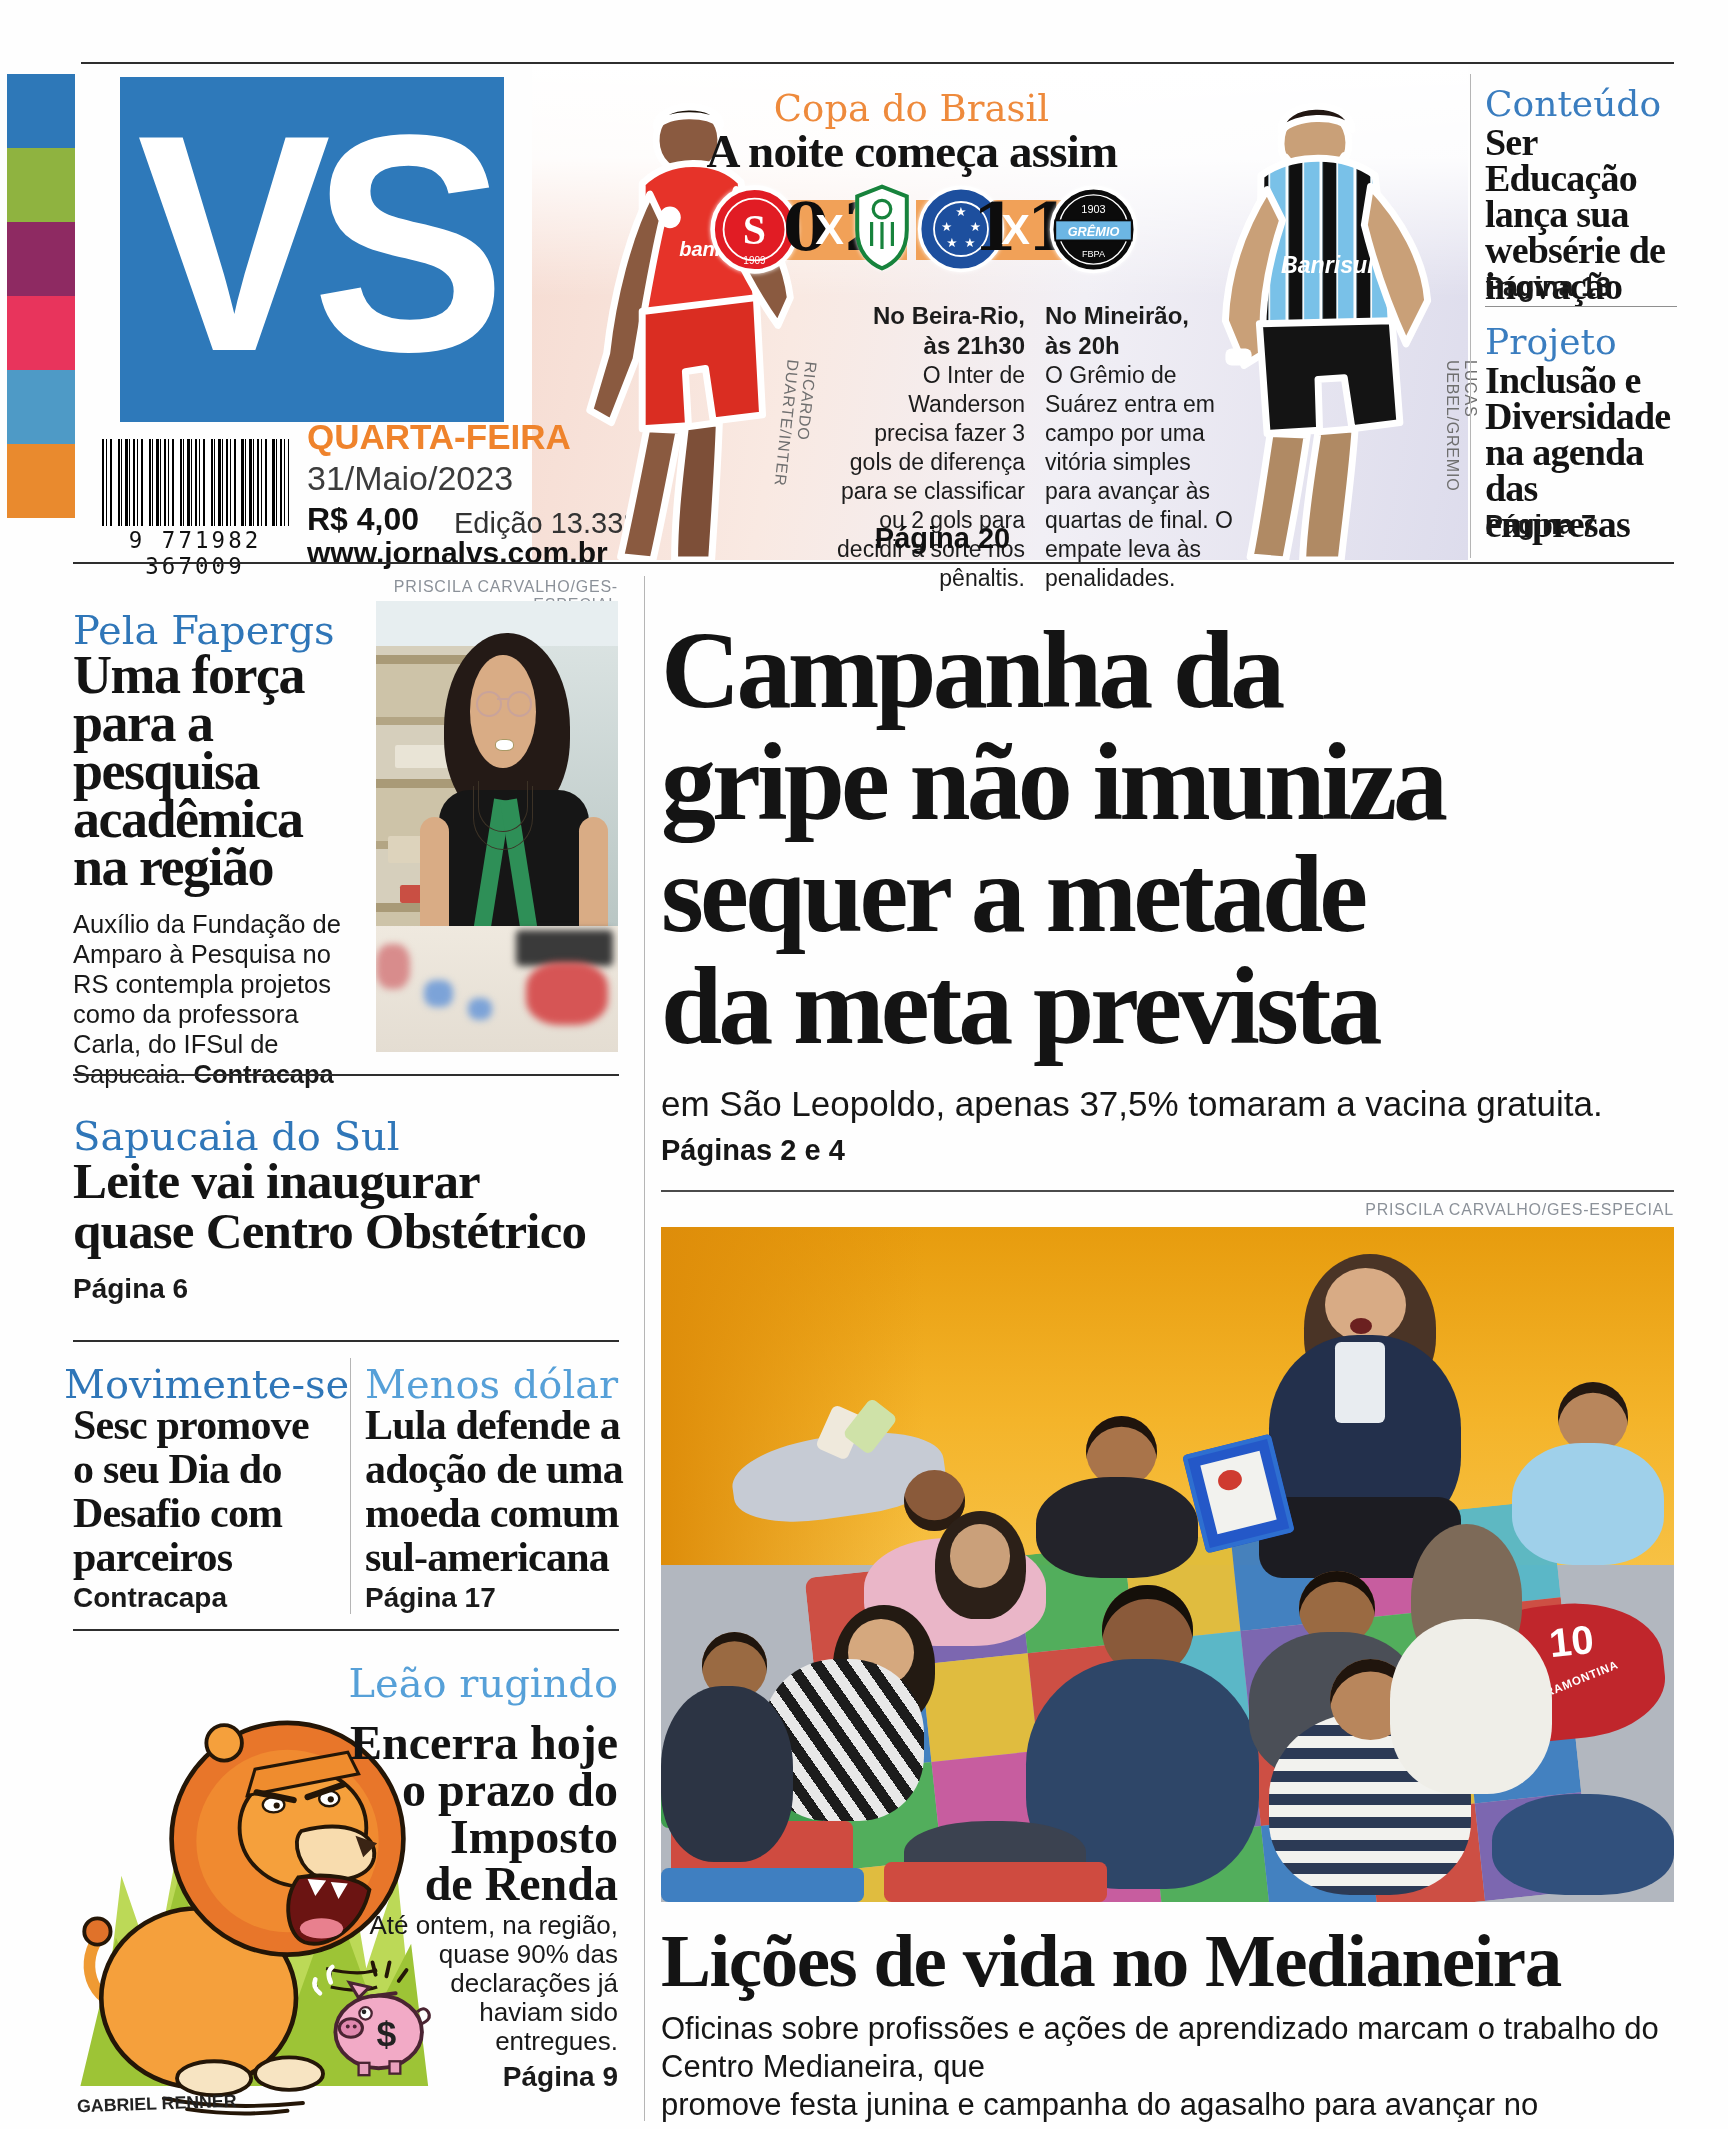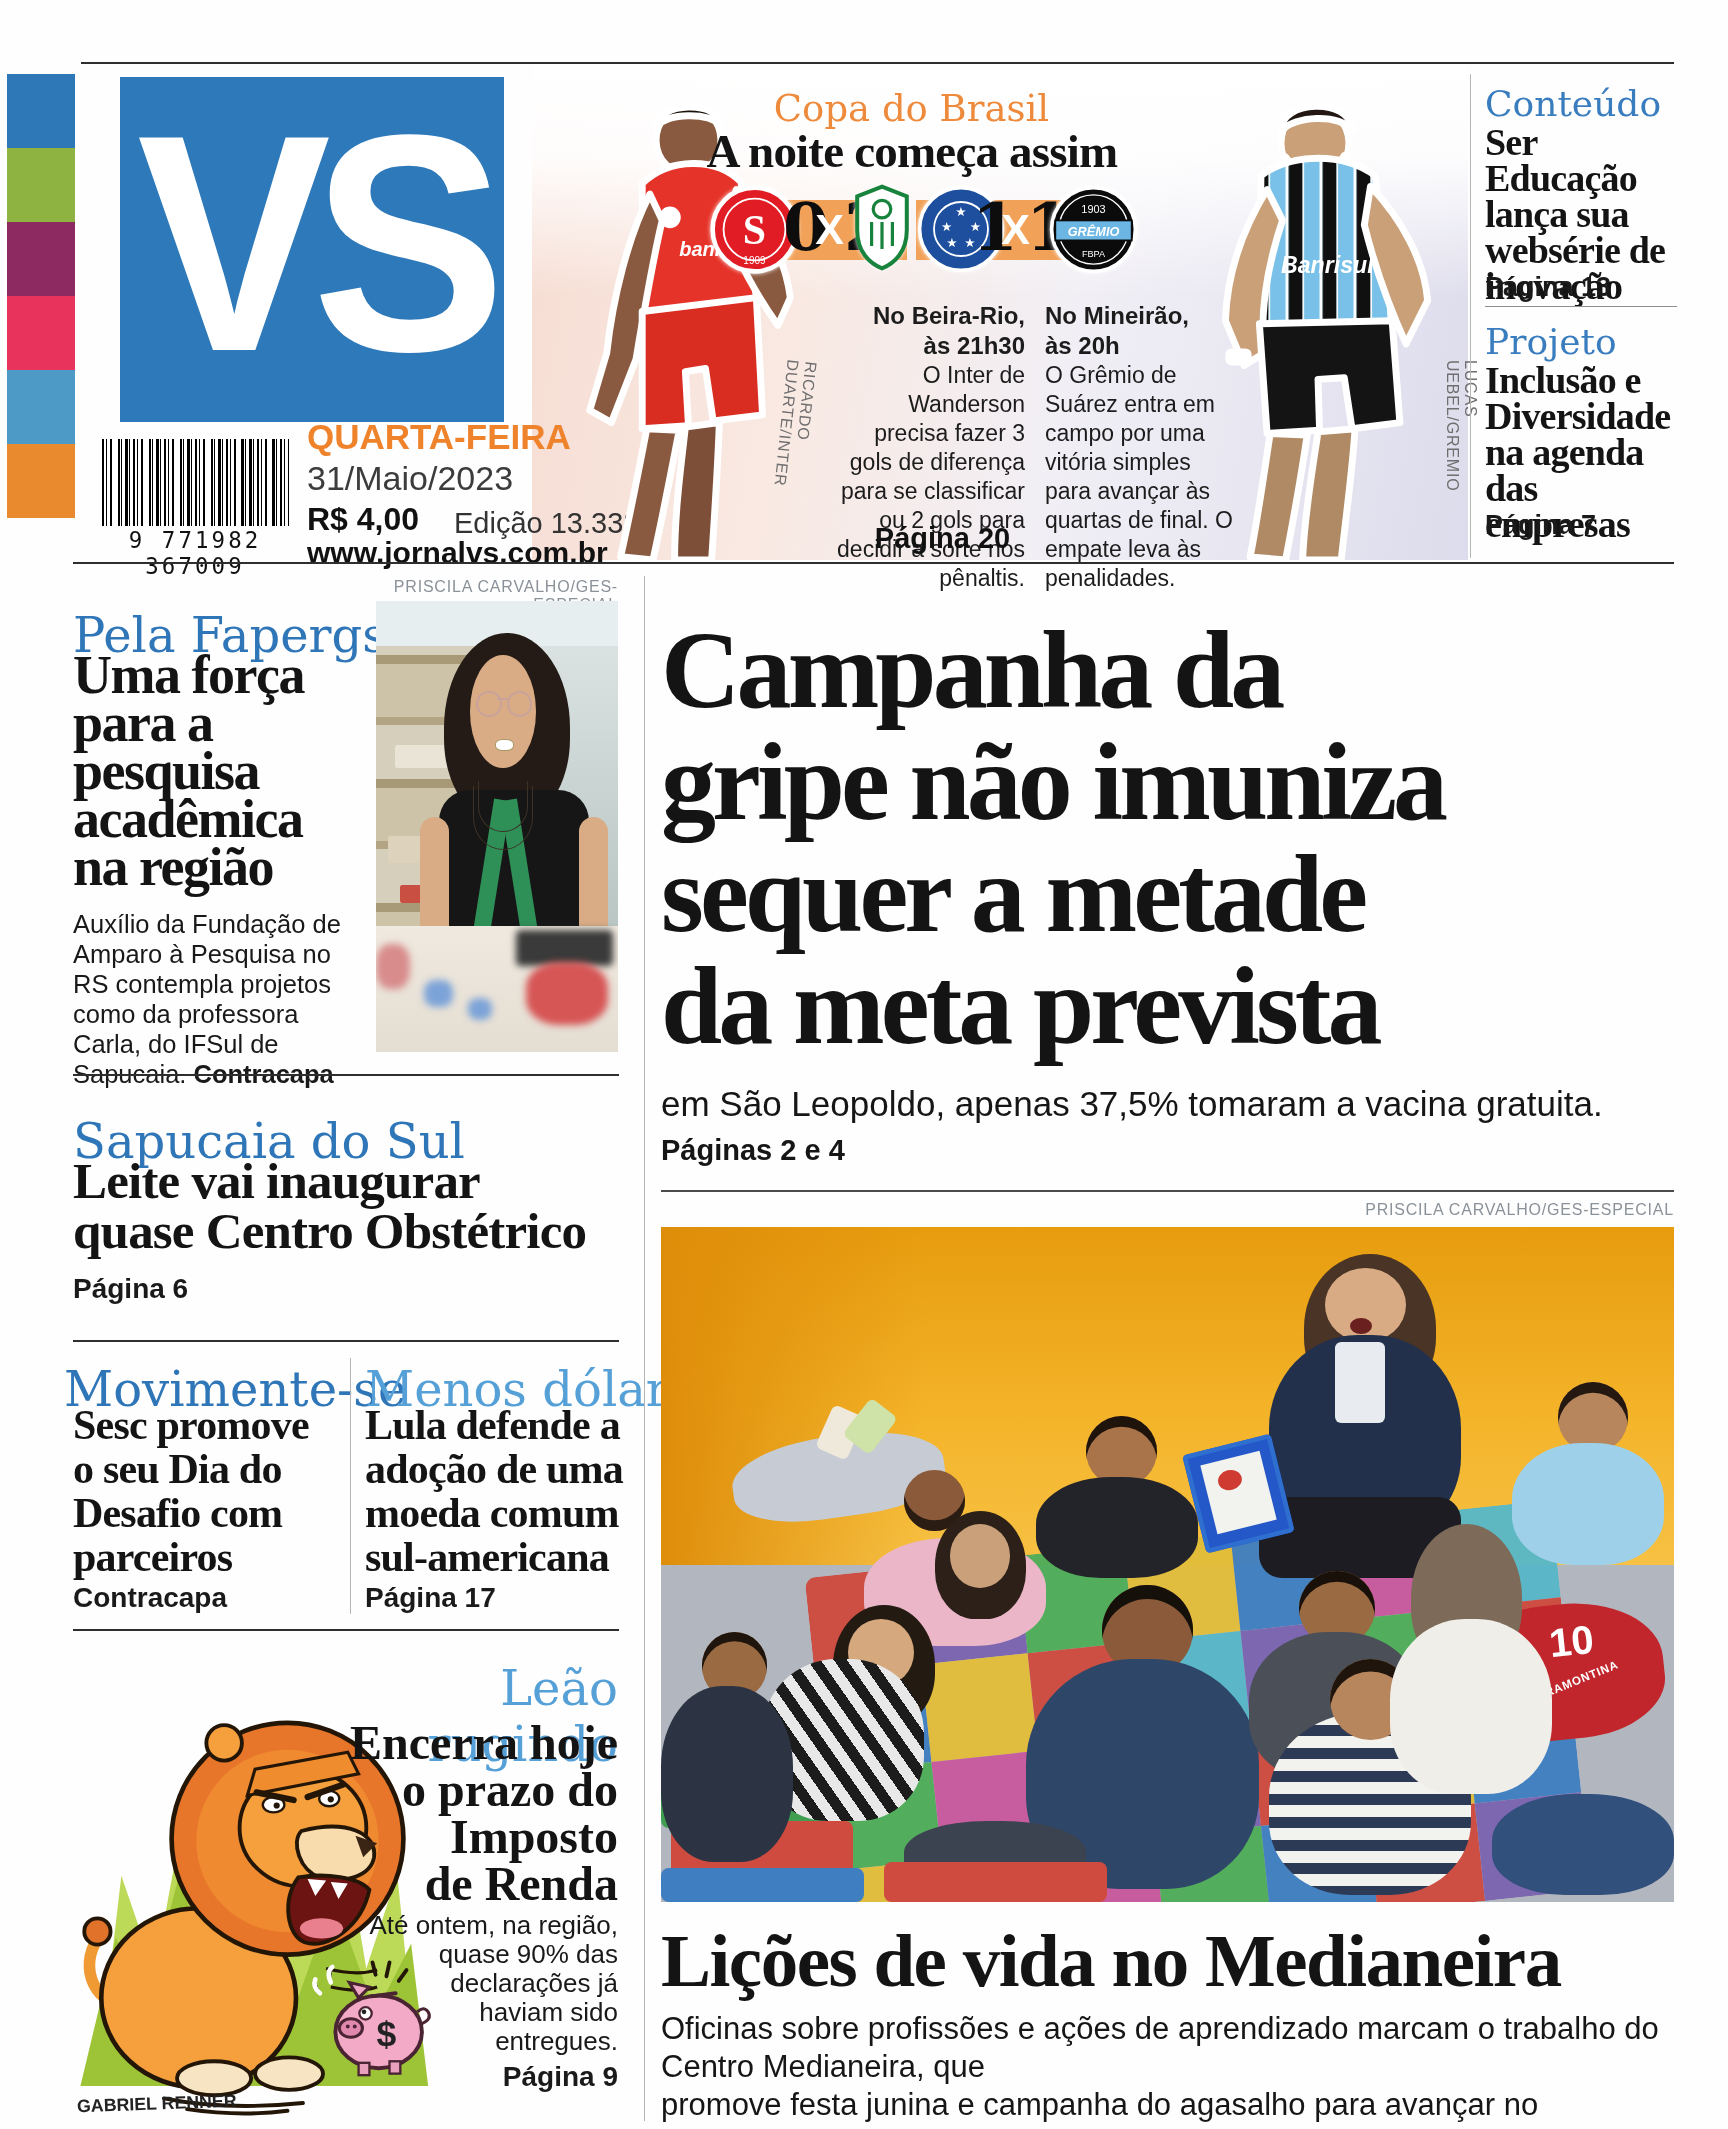--- a/index.html
+++ b/index.html
@@ -1,20 +1,20 @@
 <!DOCTYPE html>
 <html style="font-size:12.4px"><head>
 <meta charset="utf-8">
 <style>
   html,body{margin:0;padding:0;}
   body{width:1728px;height:2129px;position:relative;background:#fefefe;overflow:hidden;
        font-family:"Liberation Sans",sans-serif;color:#111;}
   .abs{position:absolute;}
   .serif{font-family:"Liberation Serif",serif;}
-  .kick{font-family:"DejaVu Serif",serif;font-size:48px;color:#2f76b8;}
+  .kick{font-family:"DejaVu Serif",serif;font-size:40px;color:#2f76b8;}
   .kick.light{color:#56a0d8;}
   .hl{font-family:"Liberation Serif",serif;font-weight:bold;color:#141414;}
   .pg{font-weight:bold;font-size:28px;color:#1a1a1a;}
   .credit{font-size:16px;color:#8b9199;letter-spacing:0.8px;text-align:right;}
   .rule{background:#2e2e2e;}
   .vline{background:#b5b5b5;}
 
   
   #grad-panel{left:532px;top:65px;width:936px;height:495px;
     background:linear-gradient(100deg,#f6dcd2 0%,#f9e9e2 30%,#f1eff5 58%,#dddcec 100%);}

